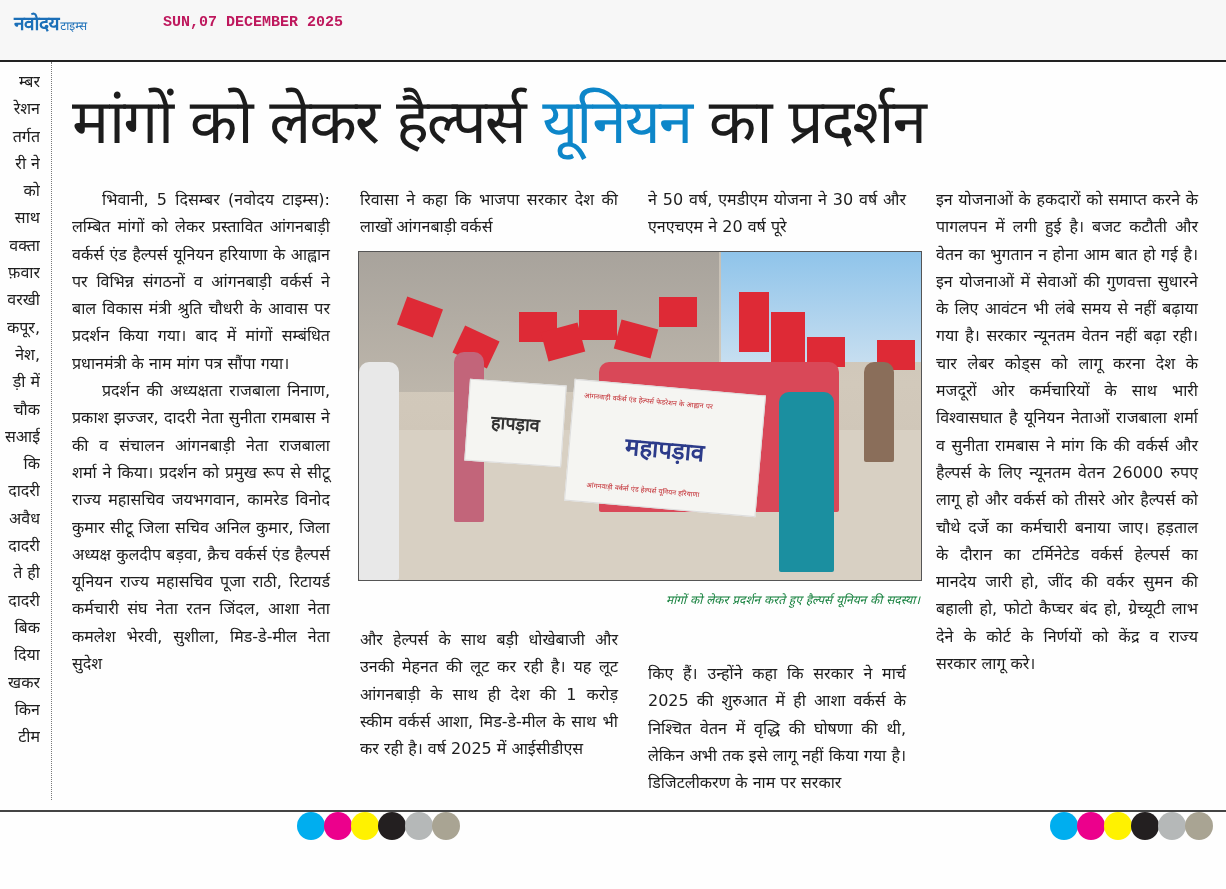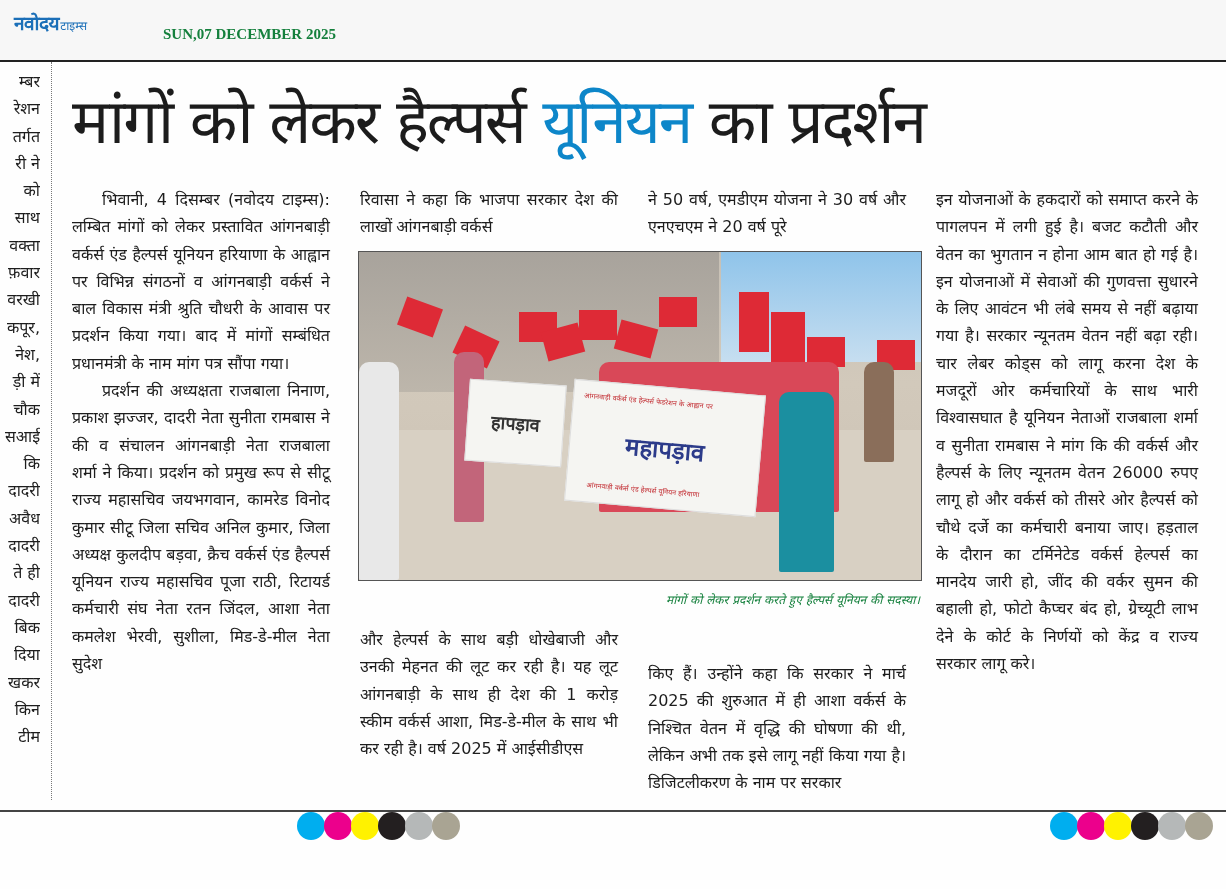--- a/index.html
+++ b/index.html
@@ -2,21 +2,21 @@
 <html><head>
 <meta charset="utf-8">
 <style>
   html, body { margin:0; padding:0; }
   body { width:1226px; height:889px; background:#fefefe; position:relative; overflow:hidden;
          font-family:"DejaVu Sans", sans-serif; color:#1d1d1d; }
   .topbar { position:absolute; left:0; top:0; width:1226px; height:60px; background:#f7f7f7; border-bottom:2px solid #222; }
   .logo { position:absolute; left:14px; top:10px; display:flex; align-items:baseline; }
   .logo-main { font-family:"DejaVu Sans", sans-serif; font-weight:bold; font-size:19px; color:#1b6fb8; letter-spacing:-0.5px; }
   .logo-sub { font-size:12px; color:#1b6fb8; margin-left:1px;text-align:center; }
-  .meta { position:absolute; left:163px; top:24px; font-family:Liberation Serif, serif; font-weight:bold; font-size:15px; line-height:21px; color:#15803d; }
+  .meta { position:absolute; left:163px; top:12px; font-family:Liberation Mono, monospace; font-weight:bold; font-size:15px; line-height:21px; color:#be185d; }
   .left-sliver { position:absolute; left:0; top:68px; width:40px; height:380px; font-size:16px; line-height:27.3px; text-align:right; overflow:hidden; white-space:nowrap; direction:rtl; }
   .left-sliver div { direction:ltr; }
   .vdots { position:absolute; left:51px; top:62px; width:0; height:738px; border-left:1px dotted #777; }
   .headline { position:absolute; left:72px; top:82px; font-family:"DejaVu Sans", sans-serif; font-weight:normal; font-size:62px; line-height:80px; letter-spacing:-2px; color:#1c1c1c; white-space:nowrap; }
   .headline .hl { color:#0d86c9; }
   .col { position:absolute; font-size:16px; line-height:27.3px; text-align:justify; }
   .col p { margin:0; }
   .col .indent { text-indent:30px; }
   .c1 { left:72px; top:186px; width:258px; }
   .c2t { left:360px; top:186px; width:258px;font-family:Liberation Serif, serif; }
@@ -80,21 +80,21 @@
     <div>किन</div>
     <div>टीम</div>
   </div>
 <div class="vdots"></div>
 
 <div class="headline">
   <span>मांगों को लेकर हैल्पर्स </span><span class="hl">यूनियन</span><span> का प्रदर्शन</span>
 </div>
 
 <div class="col c1">
-  <p class="indent">भिवानी, 4 दिसम्बर (नवोदय टाइम्स): लम्बित मांगों को लेकर प्रस्तावित आंगनबाड़ी वर्कर्स एंड हैल्पर्स यूनियन हरियाणा के आह्वान पर विभिन्न संगठनों व आंगनबाड़ी वर्कर्स ने बाल विकास मंत्री श्रुति चौधरी के आवास पर प्रदर्शन किया गया। बाद में मांगों सम्बंधित प्रधानमंत्री के नाम मांग पत्र सौंपा गया।</p>
+  <p class="indent">भिवानी, 5 दिसम्बर (नवोदय टाइम्स): लम्बित मांगों को लेकर प्रस्तावित आंगनबाड़ी वर्कर्स एंड हैल्पर्स यूनियन हरियाणा के आह्वान पर विभिन्न संगठनों व आंगनबाड़ी वर्कर्स ने बाल विकास मंत्री श्रुति चौधरी के आवास पर प्रदर्शन किया गया। बाद में मांगों सम्बंधित प्रधानमंत्री के नाम मांग पत्र सौंपा गया।</p>
   <p class="indent">प्रदर्शन की अध्यक्षता राजबाला निनाण, प्रकाश झज्जर, दादरी नेता सुनीता रामबास ने की व संचालन आंगनबाड़ी नेता राजबाला शर्मा ने किया। प्रदर्शन को प्रमुख रूप से सीटू राज्य महासचिव जयभगवान, कामरेड विनोद कुमार सीटू जिला सचिव अनिल कुमार, जिला अध्यक्ष कुलदीप बड़वा, क्रैच वर्कर्स एंड हैल्पर्स यूनियन राज्य महासचिव पूजा राठी, रिटायर्ड कर्मचारी संघ नेता रतन जिंदल, आशा नेता कमलेश भेरवी, सुशीला, मिड-डे-मील नेता सुदेश</p>
 </div>
 
 <div class="col c2t">
   <p>रिवासा ने कहा कि भाजपा सरकार देश की लाखों आंगनबाड़ी वर्कर्स</p>
 </div>
 <div class="col c3t">
   <p>ने 50 वर्ष, एमडीएम योजना ने 30 वर्ष और एनएचएम ने 20 वर्ष पूरे</p>
 </div>
 

